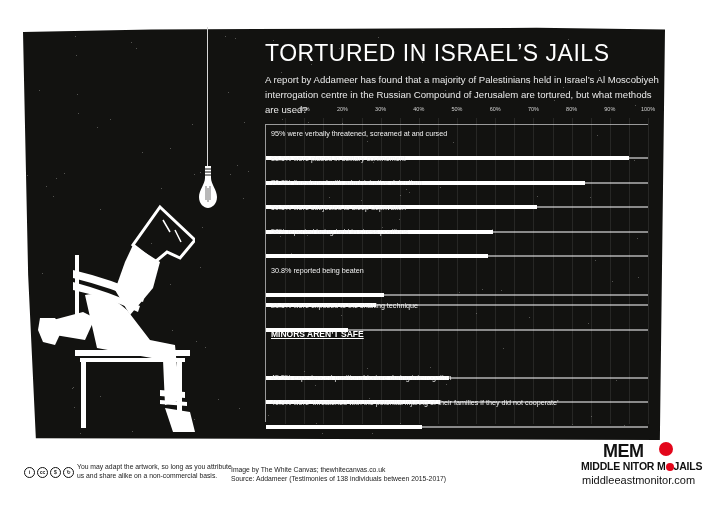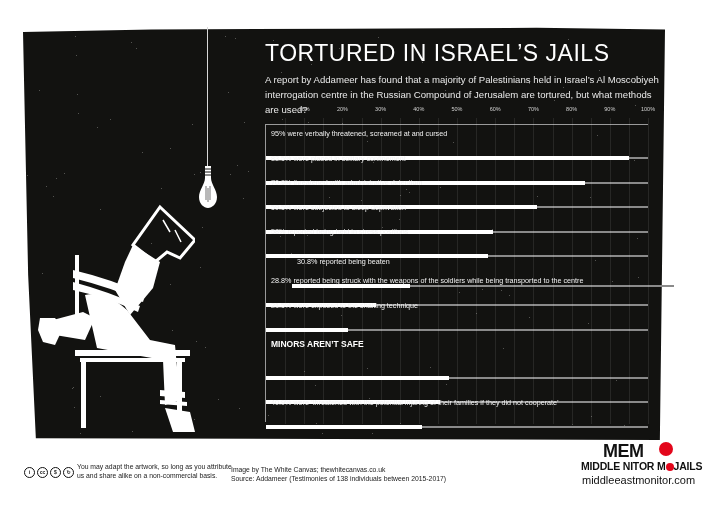--- a/index.html
+++ b/index.html
@@ -269,41 +269,41 @@
       <div class="row" style="top: 95.5px;">
         <span class="row-label">59.5% were subjected to sleep deprivation</span>
         <div class="track" style="background: rgb(138, 138, 138);"></div>
         <div class="bar" style="width: 227.29px; background: rgb(255, 255, 255);"></div>
       </div>
       <div class="row" style="top: 120px;">
         <span class="row-label">58% reported being held in stress positions</span>
         <div class="track" style="background: rgb(138, 138, 138);"></div>
         <div class="bar" style="width: 221.56px; background: rgb(255, 255, 255);"></div>
       </div>
-      <div class="row" style="top: 150px; margin-left: 26px;">
+      <div class="row" style="top: 159px;">
         <span class="row-label">30.8% reported being beaten</span>
         <div class="track" style="background: rgb(138, 138, 138);"></div>
         <div class="bar" style="width: 117.656px; background: rgb(255, 255, 255);"></div>
       </div>
       <div class="row" style="top: 169px;">
-        <span class="row-label">28.8% reported being struck with the weapons of the soldiers while being transported to the centre</span>
         <div class="track" style="background: rgb(138, 138, 138);"></div>
         <div class="bar" style="width: 110.016px; background: rgb(255, 255, 255);"></div>
       </div>
       <div class="row" style="top: 193.5px;">
         <span class="row-label">21.5% were exposed to the shaking technique</span>
         <div class="track" style="background: rgb(138, 138, 138);"></div>
         <div class="bar" style="width: 82.13px; background: rgb(255, 255, 255);"></div>
       </div>
-      <div class="section-heading" style="top: 235px;">MINORS AREN’T SAFE</div>
+      <div class="section-heading" style="top: 225px; text-decoration: underline;">MINORS AREN’T SAFE</div>
       <div class="row" style="top: 241.5px;">
         <div class="track" style="background: rgb(138, 138, 138);"></div>
         <div class="bar" style="width: 182.596px; background: rgb(255, 255, 255);"></div>
       </div>
       <div class="row" style="top: 266px;">
+        <span class="row-label">45.5% experienced positional torture during interrogation</span>
         <div class="track" style="background: rgb(138, 138, 138);"></div>
         <div class="bar" style="width: 173.81px; background: rgb(255, 255, 255);"></div>
       </div>
       <div class="row" style="top: 290.5px;">
         <span class="row-label">40.9% were ‘threatened with the potential injuring of their families if they did not cooperate’</span>
         <div class="track" style="background: rgb(138, 138, 138);"></div>
         <div class="bar" style="width: 156.238px; background: rgb(255, 255, 255);"></div>
       </div>
     </div>
 <div class="gridline" style="left: 19.1px;"></div>

